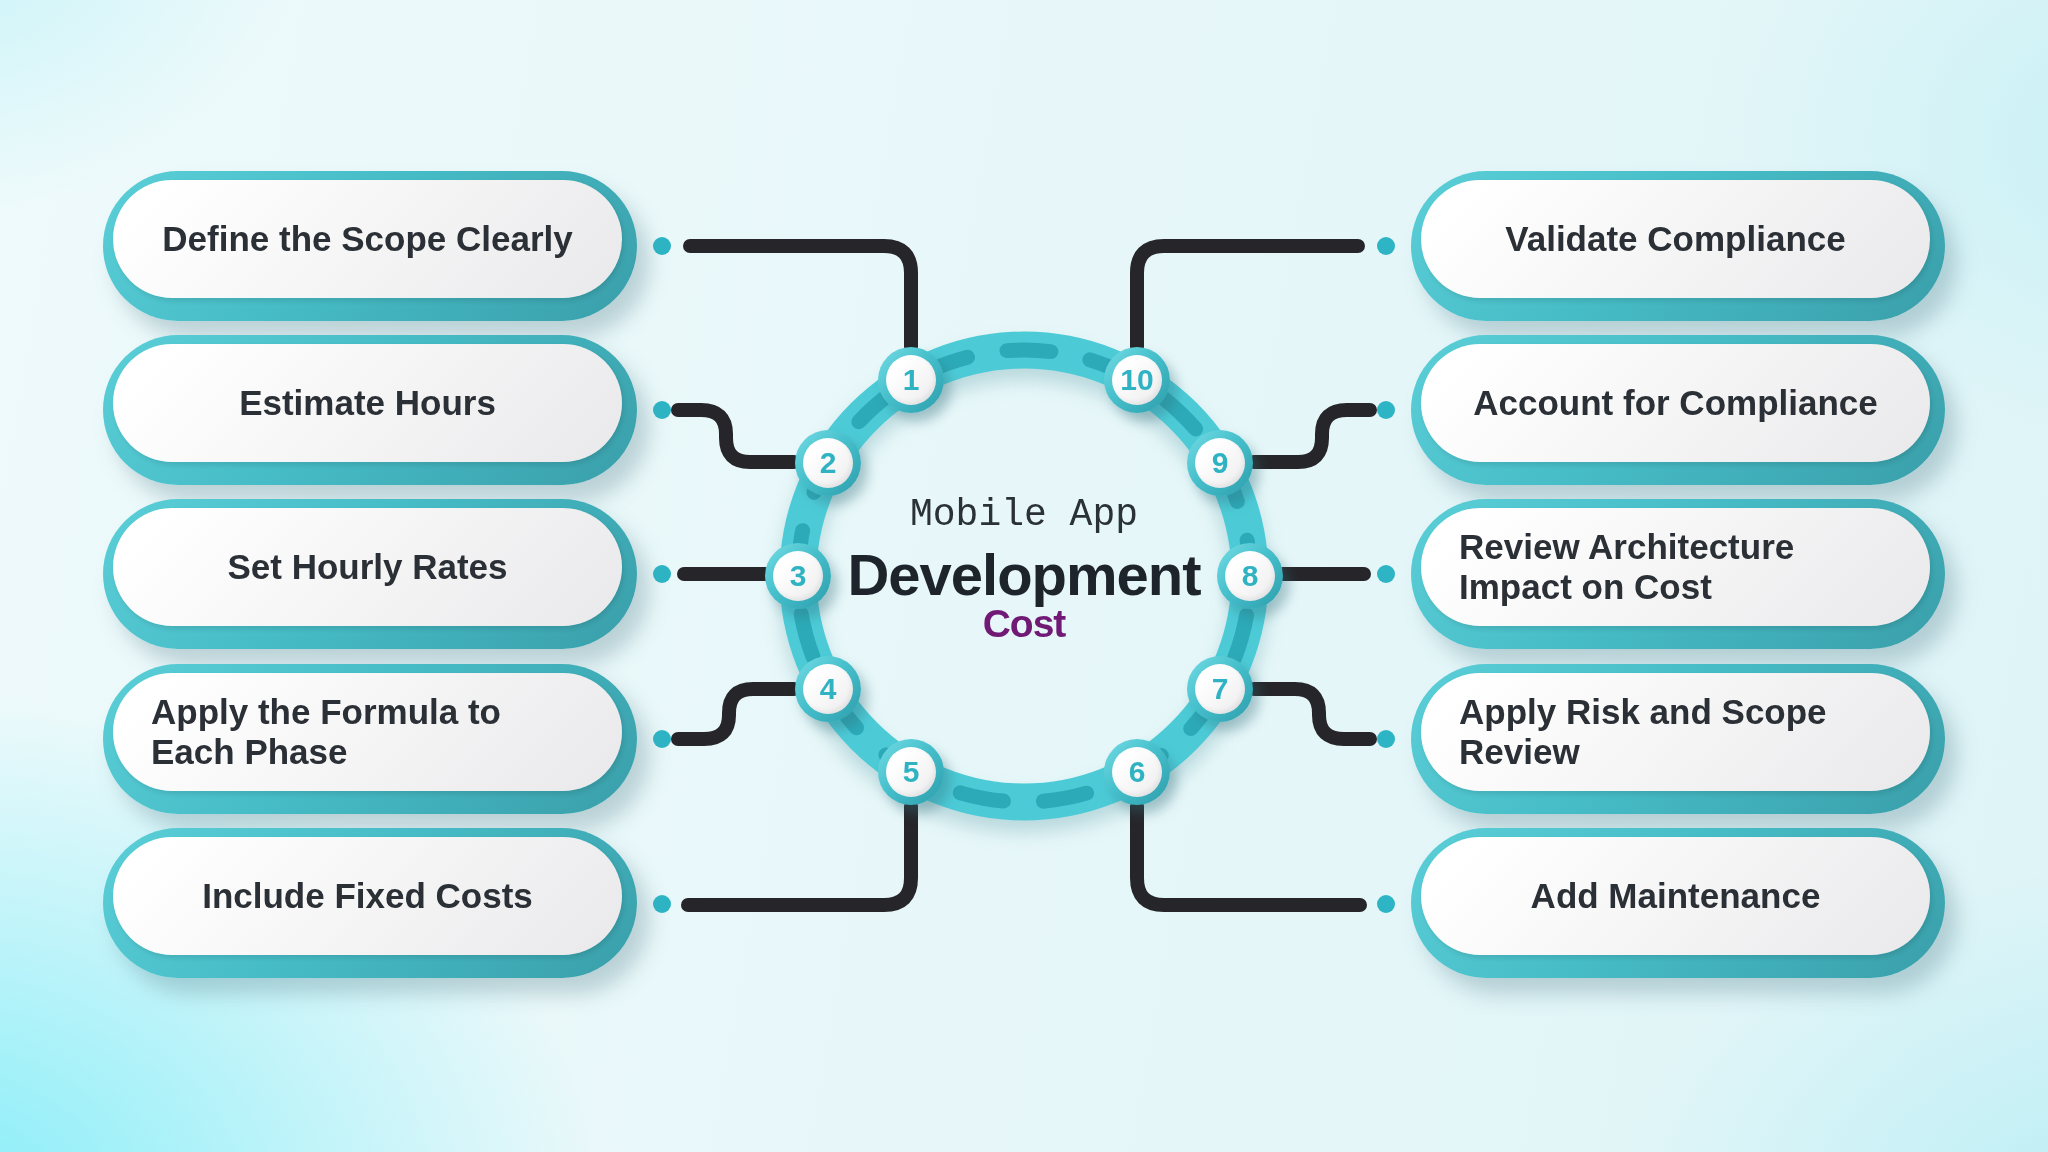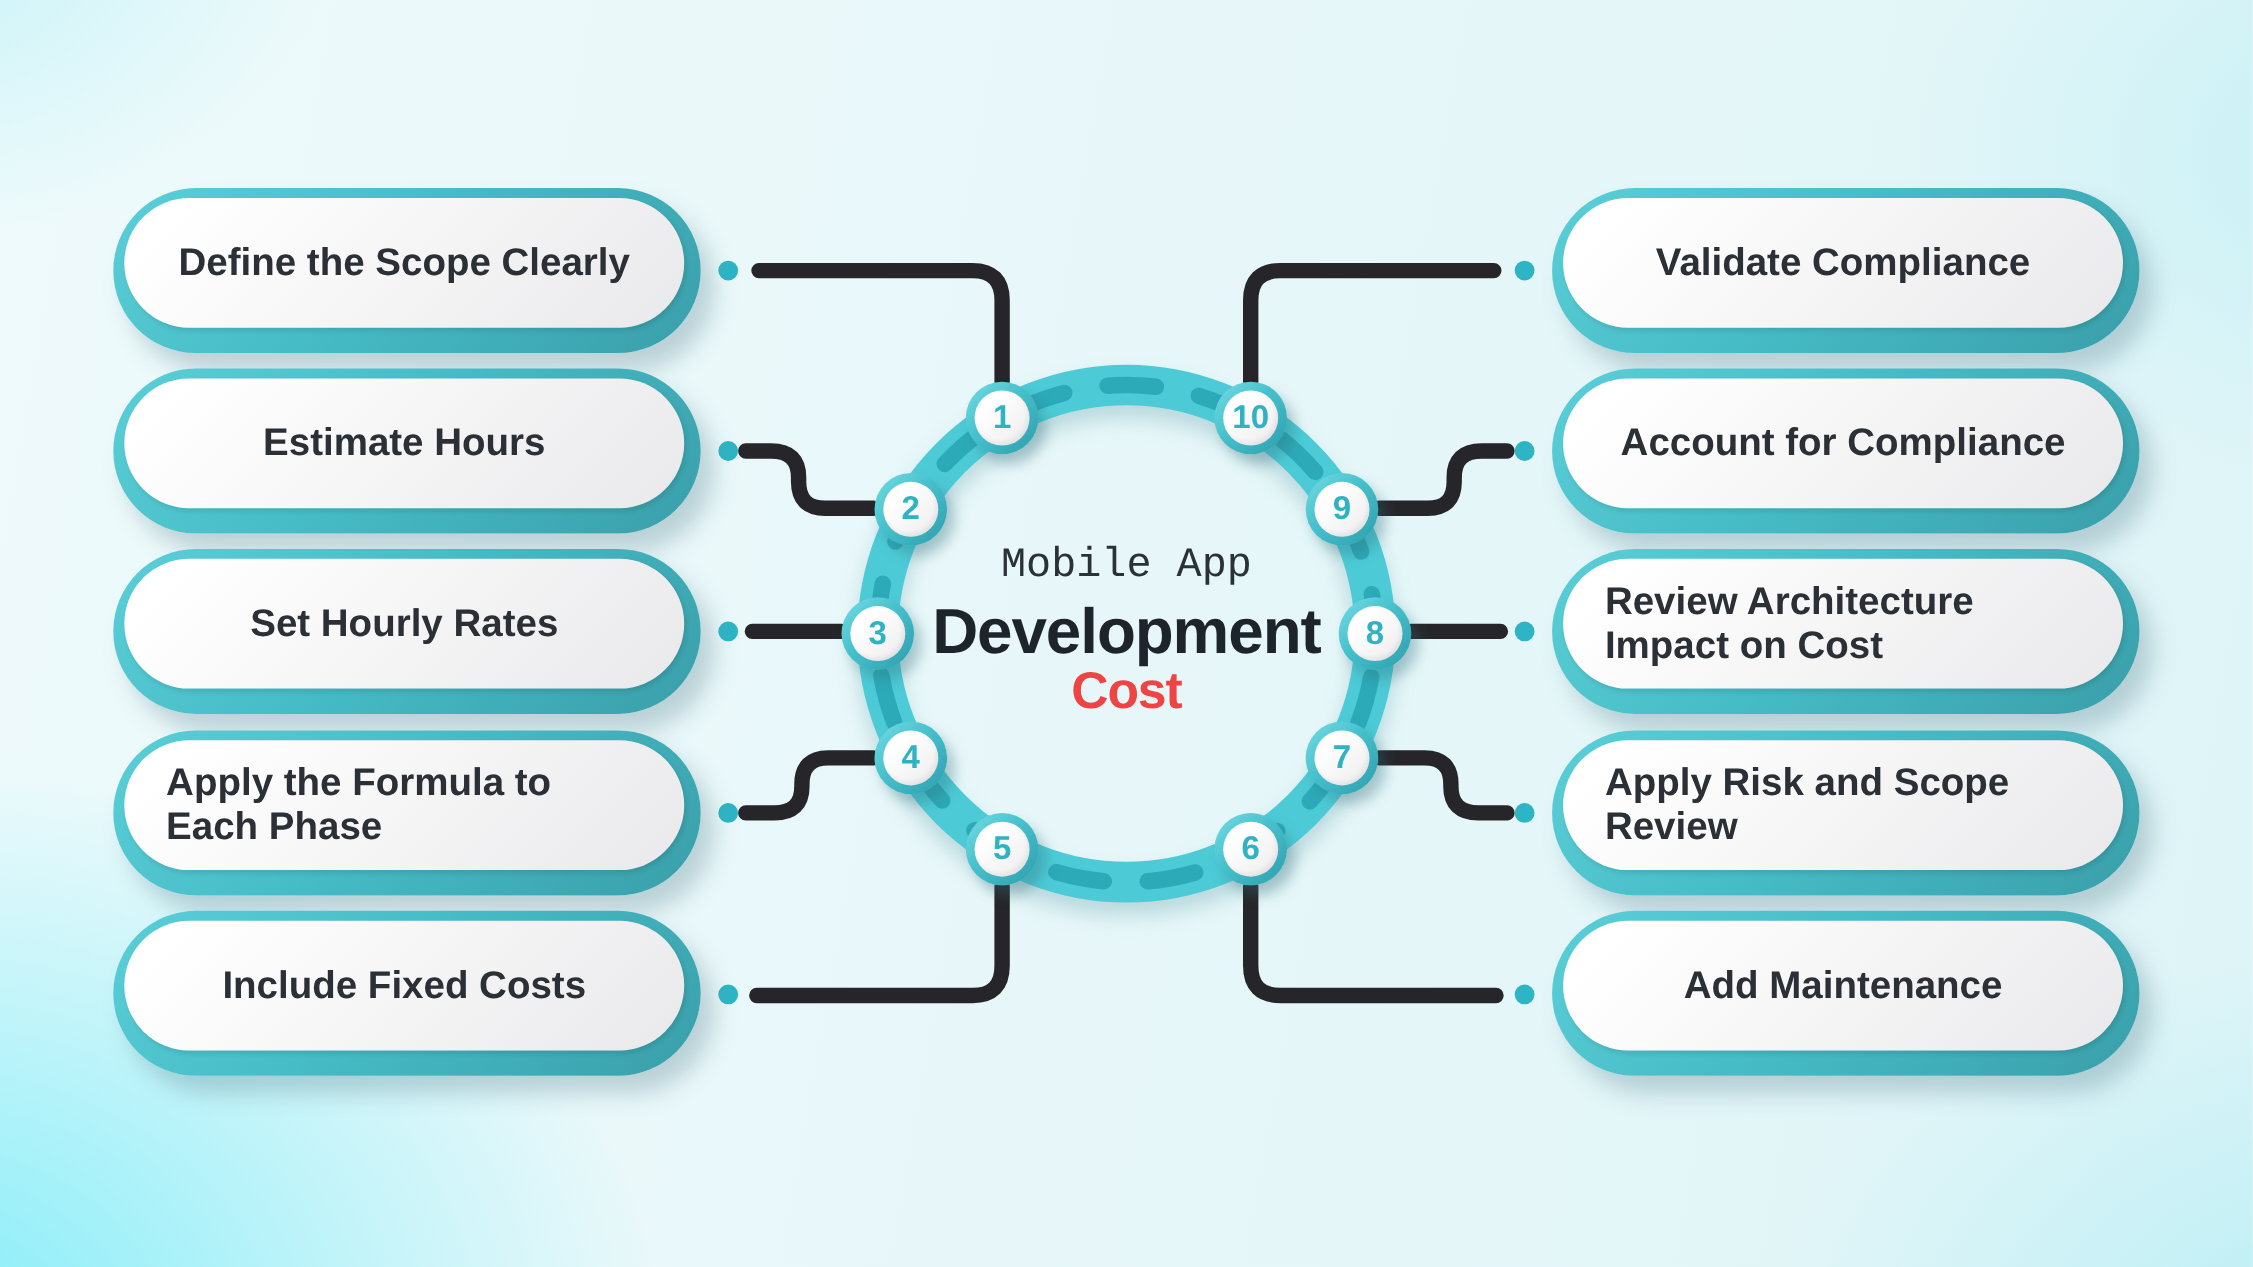--- a/index.html
+++ b/index.html
@@ -44,21 +44,21 @@
     background:linear-gradient(135deg,#ffffff 25%,#ececee 100%);
     box-shadow:inset -2px -3px 4px rgba(0,0,0,0.06);
     display:flex;align-items:center;justify-content:center;
     font-size:30px;font-weight:800;color:#2fb3c3;
   }
 
   
   .center-title{position:absolute;left:774px;top:0;width:500px;text-align:center;pointer-events:none;}
   .eyebrow{position:absolute;left:0;width:500px;top:496px;font-size:38px;font-weight:500;color:#2a3139;line-height:1;font-family:Liberation Mono, monospace;}
   .t-line1{position:absolute;left:0;width:500px;top:546px;font-size:58px;font-weight:800;color:#1e242c;letter-spacing:-1px;line-height:1;}
-  .t-line2{position:absolute;left:0;width:500px;top:604px;font-size:47px;font-weight:800;color:#ef4444;letter-spacing:-1px;line-height:1;}
+  .t-line2{position:absolute;left:0;width:500px;top:604px;font-size:39px;font-weight:800;color:#701a75;letter-spacing:-1px;line-height:1;}
 </style>
 </head>
 <body>
 
 <div class="stage">
 
   <svg class="wires" width="2048" height="1152" viewBox="0 0 2048 1152">
     <g style="filter:drop-shadow(0 12px 9px rgba(70,140,150,0.28));">
       <circle cx="1024" cy="576" r="226" fill="none" stroke="#4ccbd7" stroke-width="37"></circle>
       <circle cx="1024" cy="576" r="226" fill="none" stroke="#2aa6b5" stroke-width="15" stroke-dasharray="44 40" stroke-linecap="round" transform="rotate(10 1024 576)" opacity="0.9"></circle>

